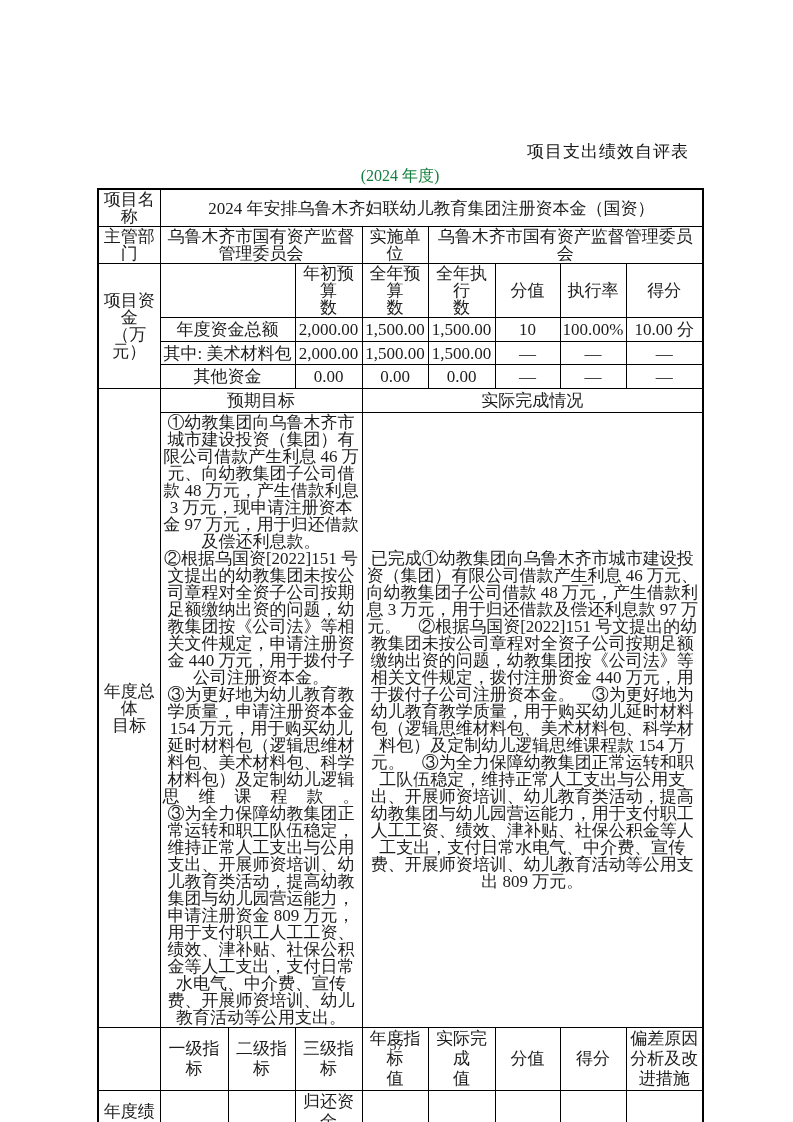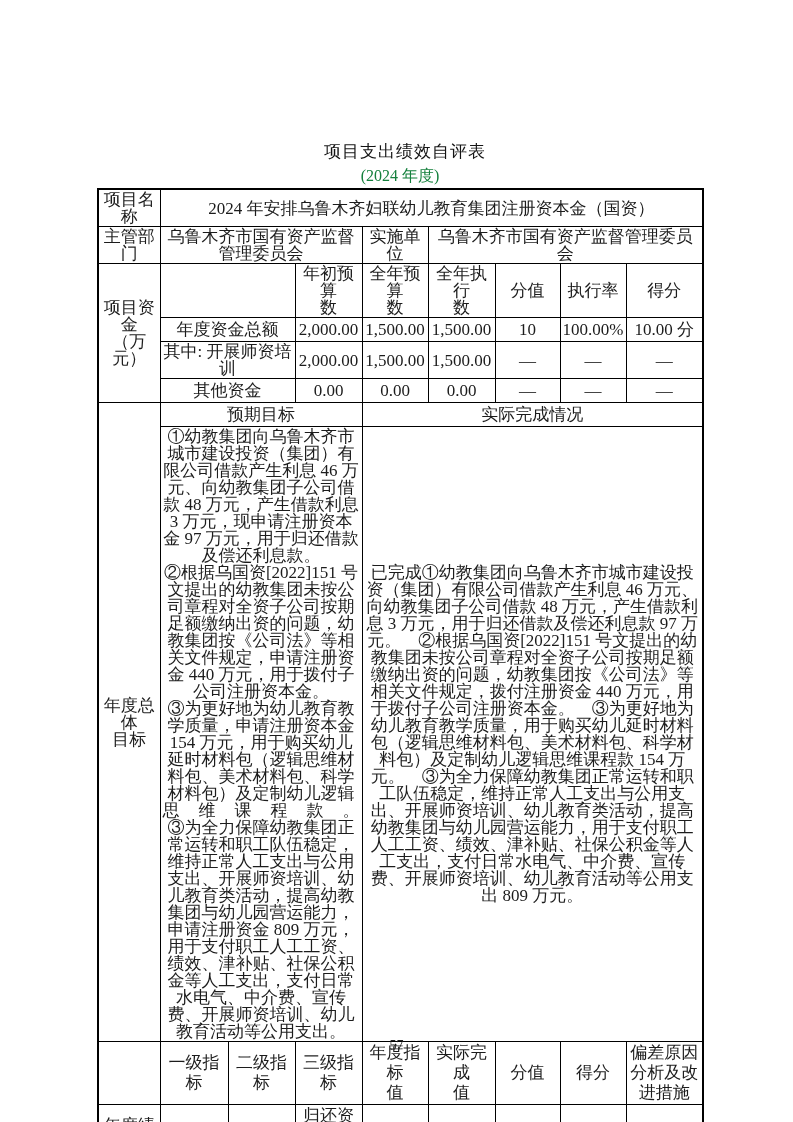--- a/index.html
+++ b/index.html
@@ -7,22 +7,22 @@
     position: relative;
     width: 793px;
     height: 1122px;
     background: #ffffff;
     font-family: "Liberation Serif", serif;
     color: #1c1c1c;
     overflow: hidden;
   }
   .doc-title {
     position: absolute;
-    left: 102px; top: 140px; width: 606px;
-    text-align: center;
+    left: 83px; top: 140px; width: 606px;
+    text-align: right;
     font-size: 17px;
     line-height: 24px;
     letter-spacing: 1px;
     color: #141414;
   }
   .doc-subtitle {
     position: absolute;
     left: 97px; top: 165px; width: 606px;
     text-align: center;
     font-size: 16px;
@@ -136,21 +136,21 @@
       <td colspan="2">年度资金总额</td>
       <td>2,000.00</td>
       <td>1,500.00</td>
       <td>1,500.00</td>
       <td>10</td>
       <td>100.00%</td>
       <td>10.00 分</td>
     </tr>
 
     <tr class="r5">
-      <td colspan="2">其中: 开展师资培训</td>
+      <td colspan="2">其中: 美术材料包</td>
       <td>2,000.00</td>
       <td>1,500.00</td>
       <td>1,500.00</td>
       <td>—</td>
       <td>—</td>
       <td>—</td>
     </tr>
 
     <tr class="r6">
       <td colspan="2">其他资金</td>

